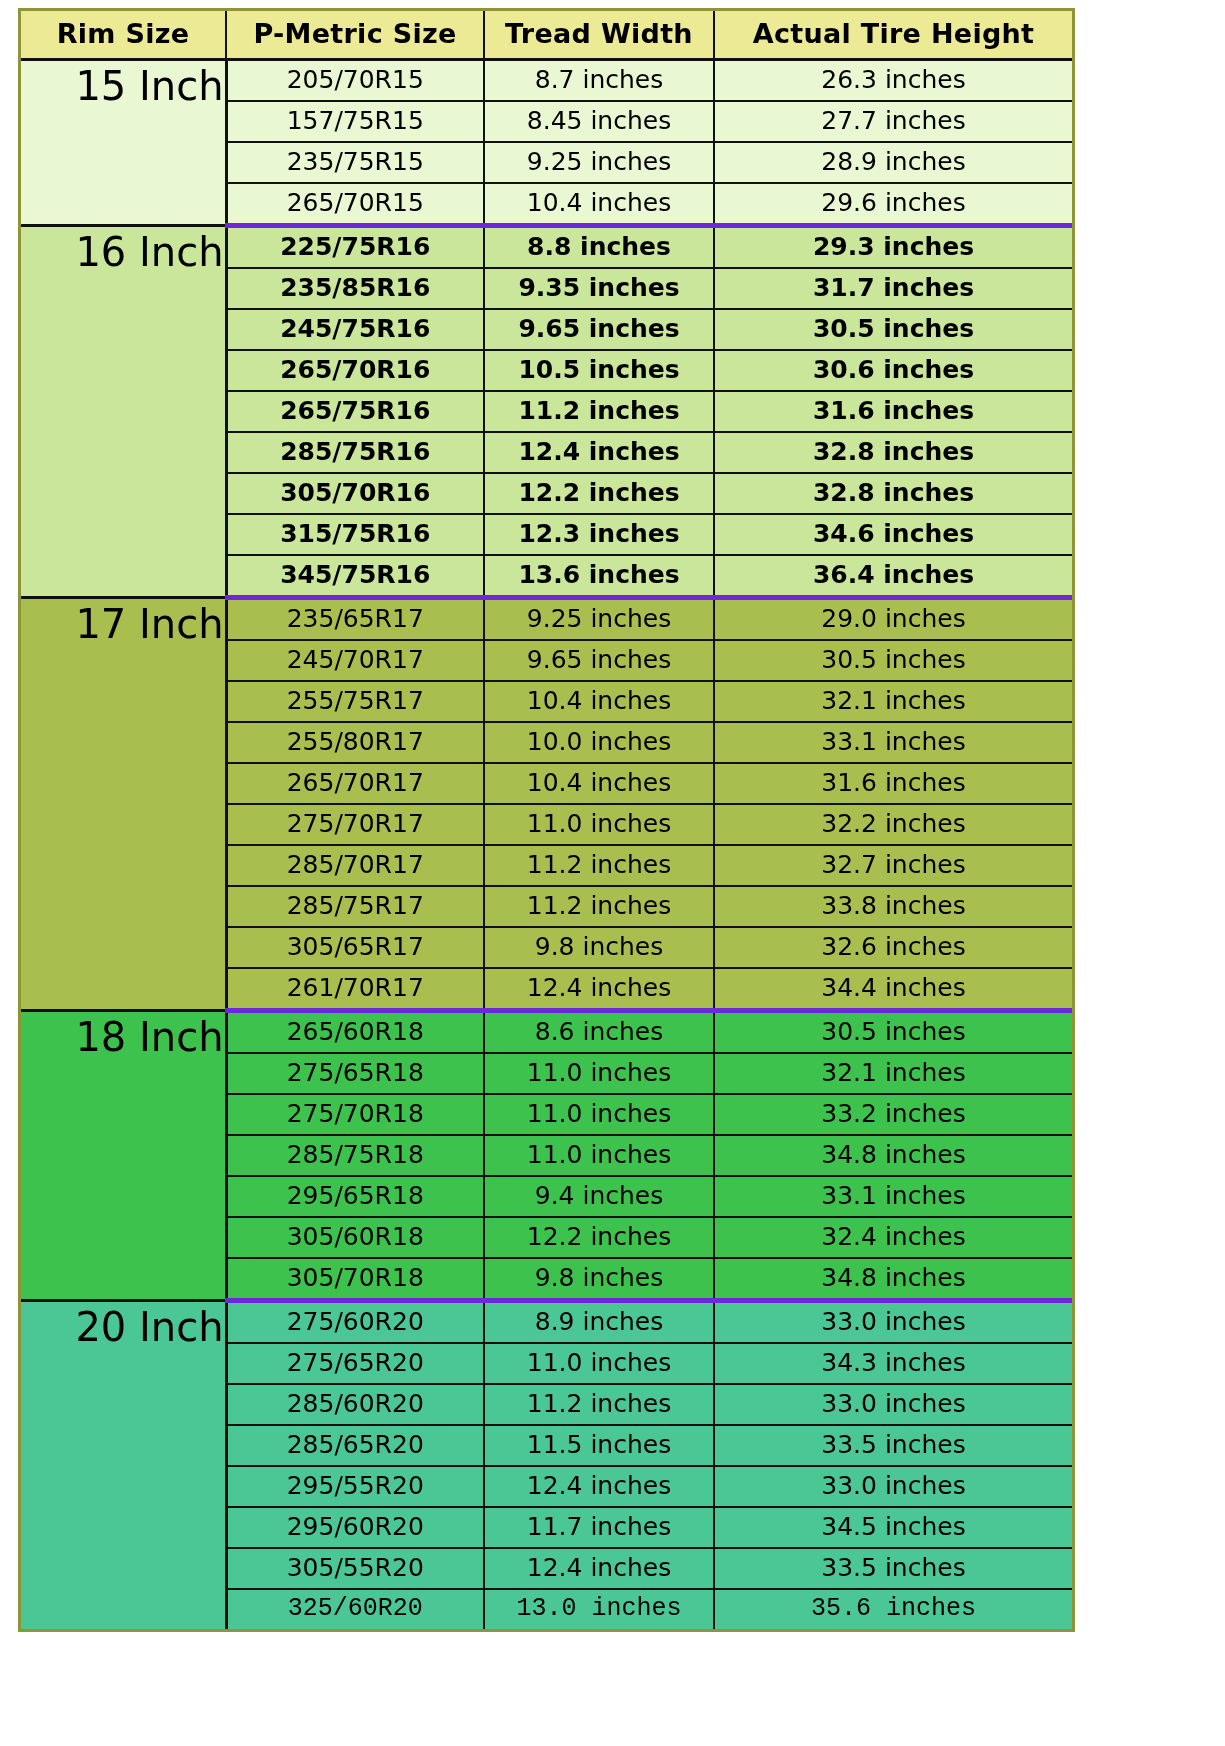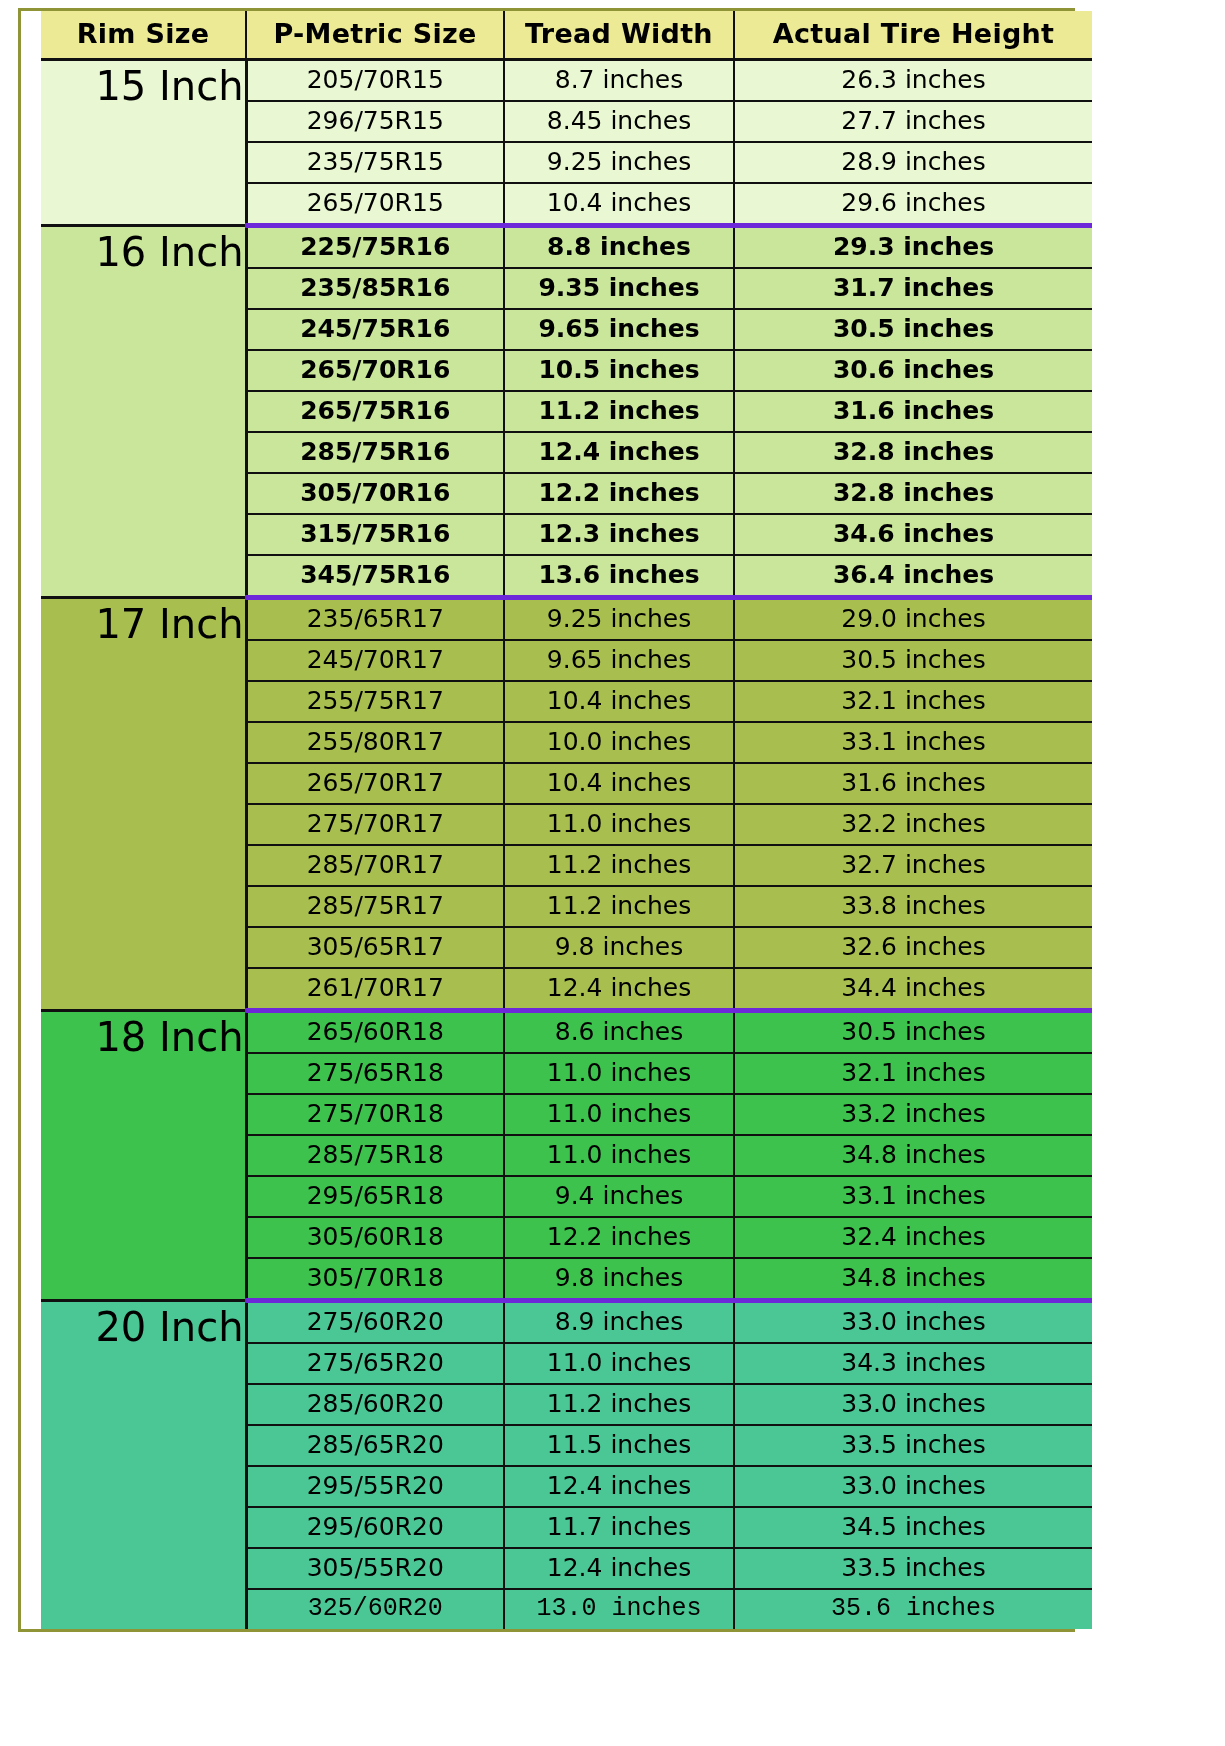--- a/index.html
+++ b/index.html
@@ -15,21 +15,20 @@
   }
 
   #tire-table-wrap {
     position: absolute;
     left: 18px;
     top: 8px;
     width: 1057px;
     border: 3px solid #8f9537;
     box-sizing: border-box;
     background: #ffffff;
-    padding-left: 20px;
   }
 
   table.tire-table {
     border-collapse: collapse;
     width: 100%;
     table-layout: fixed;
   }
 
   table.tire-table col.c-rim      { width: 205px; }
   table.tire-table col.c-metric   { width: 258px; }
@@ -110,21 +109,21 @@
       </tr>
     </thead>
     <tbody id="tire-body">
         <tr>
           <td class="rim-cell g15" rowspan="4">15 Inch</td>
           <td class="data-cell g15">205/70R15</td>
           <td class="data-cell g15">8.7 inches</td>
           <td class="data-cell g15">26.3 inches</td>
         </tr>
         <tr>
-          <td class="data-cell g15">296/75R15</td>
+          <td class="data-cell g15">157/75R15</td>
           <td class="data-cell g15">8.45 inches</td>
           <td class="data-cell g15">27.7 inches</td>
         </tr>
         <tr>
           <td class="data-cell g15">235/75R15</td>
           <td class="data-cell g15">9.25 inches</td>
           <td class="data-cell g15">28.9 inches</td>
         </tr>
         <tr class="group-last">
           <td class="data-cell g15">265/70R15</td>

